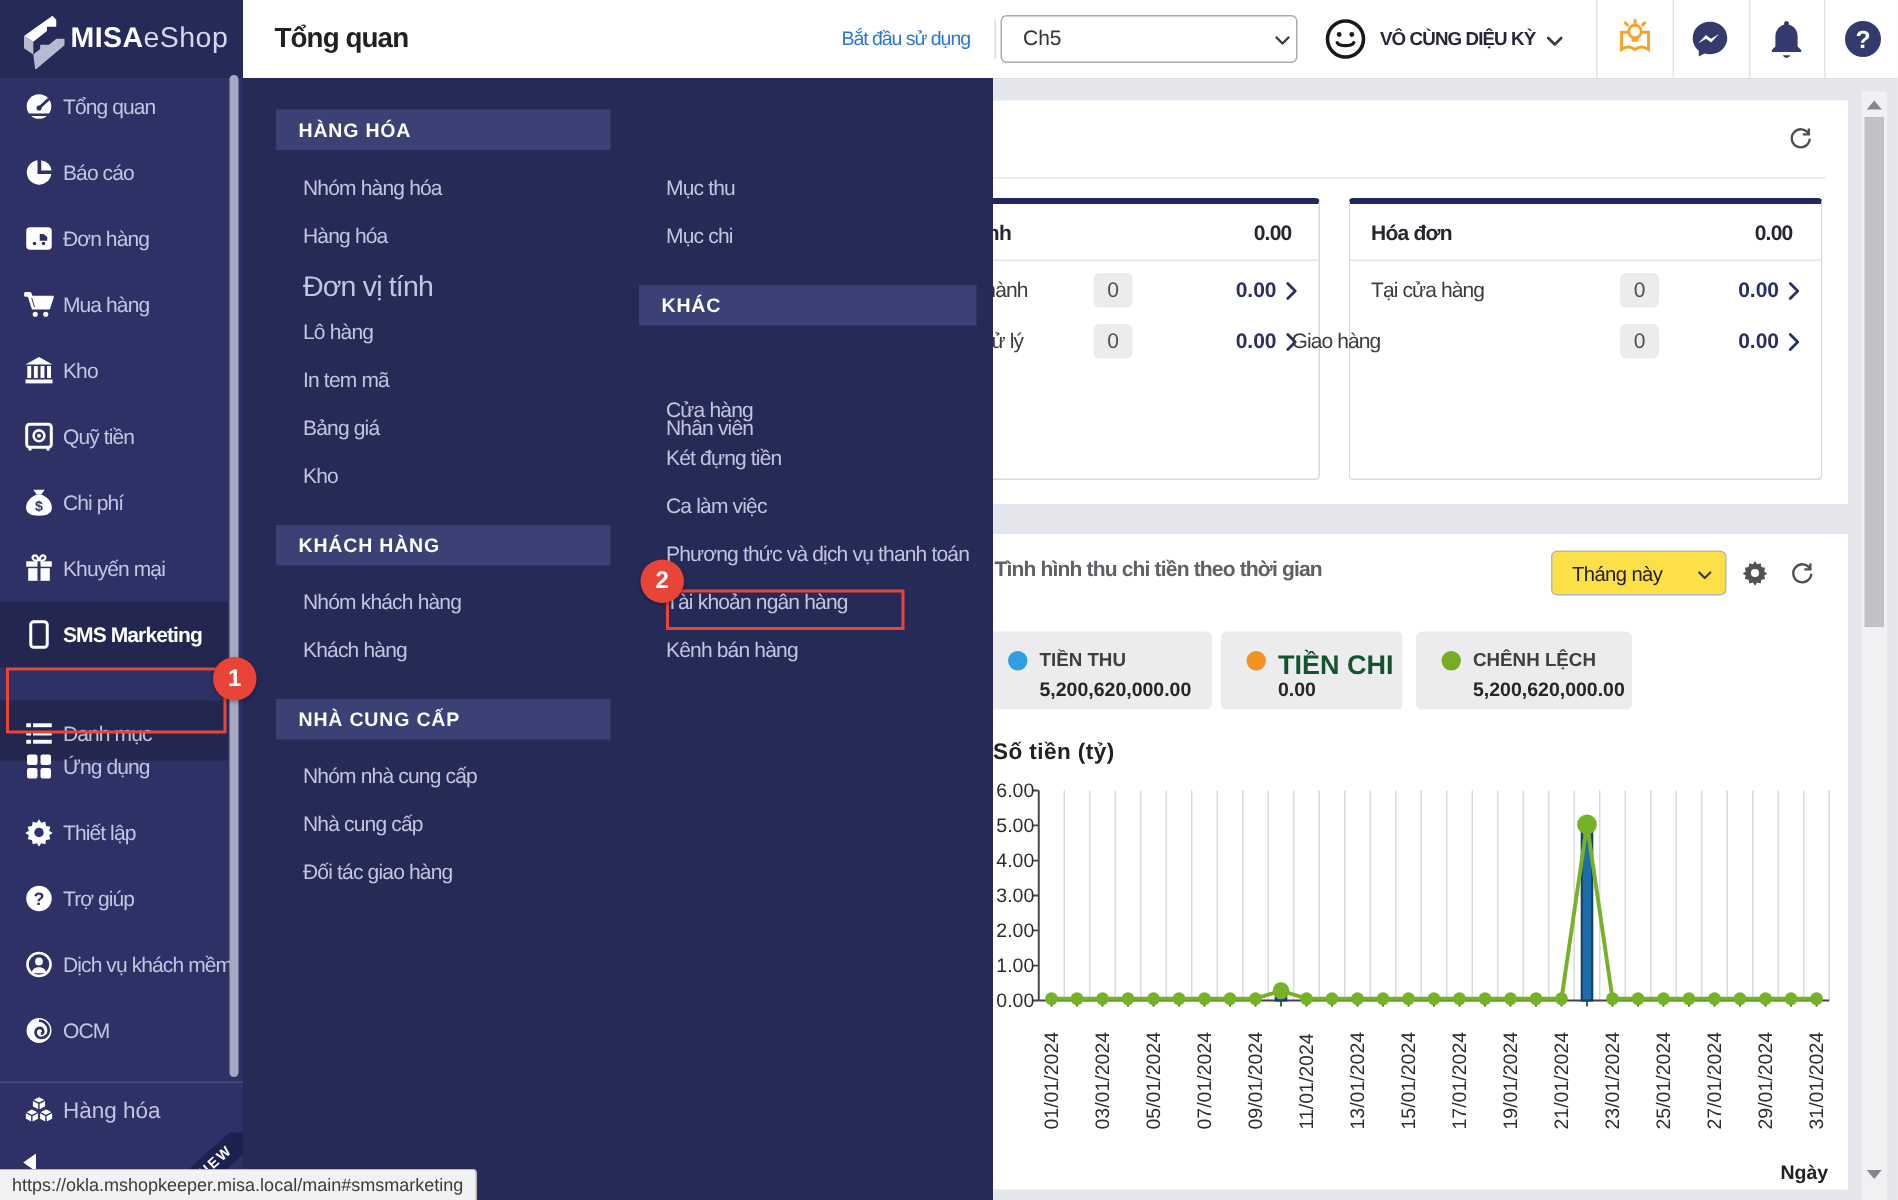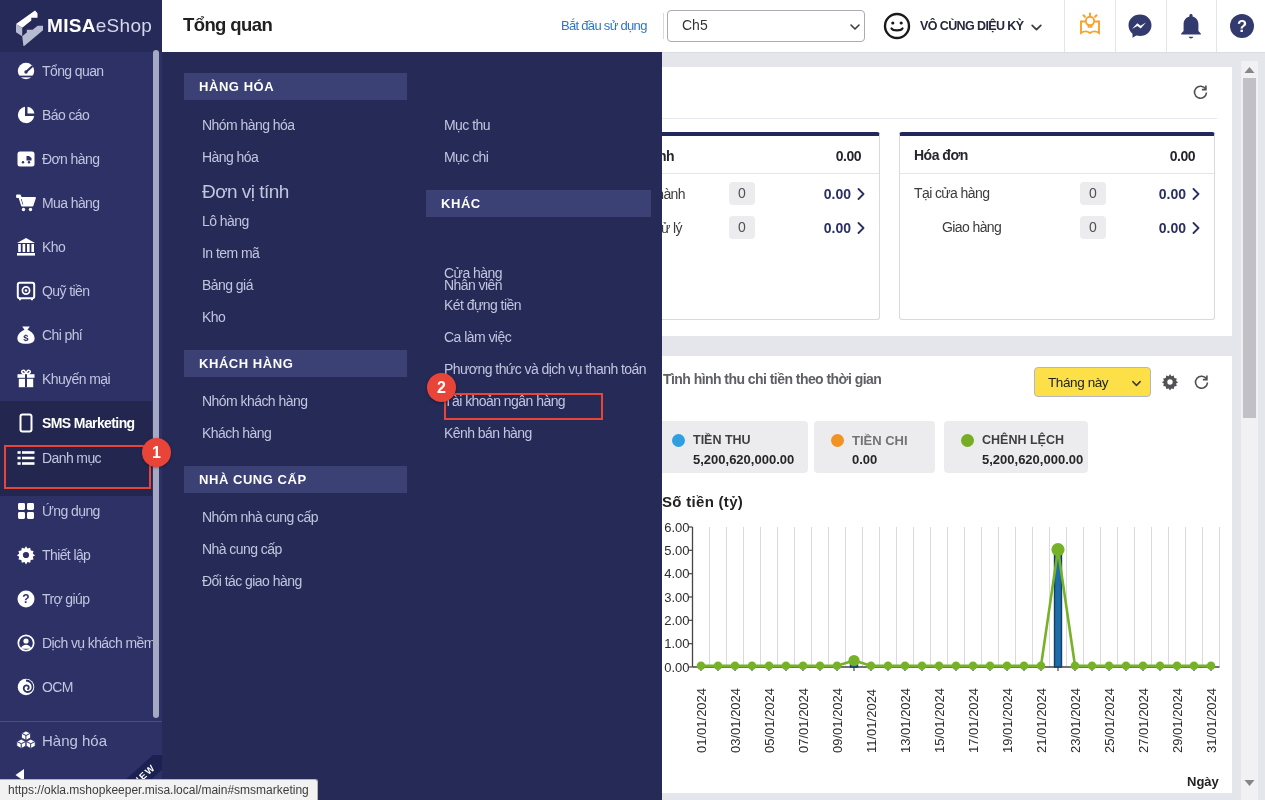--- a/index.html
+++ b/index.html
@@ -81,21 +81,21 @@
 <div class="abs" style="left:899px;top:132px;width:316px;height:188px;background:#fff;border:1px solid #d8d9e1;border-top:4px solid #23285c;border-radius:3px;"></div>
 <div class="abs" style="left:914px;top:147px;font-size:14px;font-weight:700;color:#26262e;letter-spacing:-0.5px;">Hóa đơn</div>
 <div class="abs" style="right:70px;top:147px;white-space:nowrap;"><span style="font-size:14px;font-weight:700;color:#26262e;letter-spacing:-0.5px;">0.00</span></div>
 <div class="abs" style="left:900px;top:173px;width:314px;height:1px;background:#e4e4ea;"></div>
 <div class="abs" style="left:914px;top:185px;font-size:14px;color:#3c3c3c;letter-spacing:-0.6px;">Tại cửa hàng</div>
 <div class="abs" style="left:1080px;top:182px;width:26px;height:23px;background:#ececef;border-radius:4px;text-align:center;line-height:23px;font-size:14px;color:#505050;">0</div>
 <div class="abs" style="right:79px;top:185px;white-space:nowrap;"><span style="font-size:14px;font-weight:700;color:#2b3064;">0.00</span></div>
 <svg class="abs" style="left:1192px;top:188px;" width="8" height="12" viewBox="0 0 8 12">
       <path d="M1.5 1 L6.5 6 L1.5 11" stroke="#2b3064" stroke-width="1.8" fill="none" stroke-linecap="round" stroke-linejoin="round"></path>
     </svg>
-<div class="abs" style="left:942px;top:219px;font-size:14px;color:#3c3c3c;letter-spacing:-0.6px;">Giao hàng</div>
+<div class="abs" style="left:861px;top:219px;font-size:14px;color:#3c3c3c;letter-spacing:-0.6px;">Giao hàng</div>
 <div class="abs" style="left:1080px;top:216px;width:26px;height:23px;background:#ececef;border-radius:4px;text-align:center;line-height:23px;font-size:14px;color:#505050;">0</div>
 <div class="abs" style="right:79px;top:219px;white-space:nowrap;"><span style="font-size:14px;font-weight:700;color:#2b3064;">0.00</span></div>
 <svg class="abs" style="left:1192px;top:222px;" width="8" height="12" viewBox="0 0 8 12">
       <path d="M1.5 1 L6.5 6 L1.5 11" stroke="#2b3064" stroke-width="1.8" fill="none" stroke-linecap="round" stroke-linejoin="round"></path>
     </svg>
 
 <div class="abs" style="left:172px;top:356px;width:1060px;height:437px;background:#fff;"></div>
 <div class="abs" style="left:663px;top:371px;font-size:14px;font-weight:600;color:#5f6064;letter-spacing:-0.55px;">Tình hình thu chi tiền theo thời gian</div>
 <div class="abs" style="left:1034px;top:367px;width:117px;height:30px;border:1px solid #b5b7c0;border-radius:4px;background:#fde047;">
   <div class="abs" style="left:13px;top:7px;font-size:13.5px;color:#222;letter-spacing:-0.4px;">Tháng này</div>
@@ -110,21 +110,21 @@
 <svg class="abs" style="left:1193px;top:374px;" width="17" height="17" viewBox="0 0 17 17">
       <path d="M13.7 5.2 A6 6 0 1 0 14.5 8.5" fill="none" stroke="#4f4f55" stroke-width="1.6"></path>
       <path d="M13.9 1.6 v4 h-4" fill="none" stroke="#4f4f55" stroke-width="1.6"></path>
     </svg>
 <div class="abs" style="left:655px;top:421px;width:153px;height:52px;background:#ececef;border-radius:4px;"></div>
 <div class="abs" style="left:672px;top:434px;width:13px;height:13px;border-radius:50%;background:#2e9fe0;"></div>
 <div class="abs" style="left:693px;top:433px;font-size:12.5px;font-weight:700;color:#3f3f3f;">TIỀN THU</div>
 <div class="abs" style="left:693px;top:452px;font-size:13px;font-weight:700;color:#262626;">5,200,620,000.00</div>
 <div class="abs" style="left:814px;top:421px;width:121px;height:52px;background:#ececef;border-radius:4px;"></div>
 <div class="abs" style="left:831px;top:434px;width:13px;height:13px;border-radius:50%;background:#f29222;"></div>
-<div class="abs" style="left:852px;top:433px;font-size:13px;font-weight:700;color:#737373;text-align:right;">TIỀN CHI</div>
+<div class="abs" style="left:852px;top:433px;font-size:18px;font-weight:700;color:#14532d;text-align:right;">TIỀN CHI</div>
 <div class="abs" style="left:852px;top:452px;font-size:13px;font-weight:700;color:#262626;">0.00</div>
 <div class="abs" style="left:944px;top:421px;width:144px;height:52px;background:#ececef;border-radius:4px;"></div>
 <div class="abs" style="left:961px;top:434px;width:13px;height:13px;border-radius:50%;background:#76ad24;"></div>
 <div class="abs" style="left:982px;top:433px;font-size:12.5px;font-weight:700;color:#3f3f3f;">CHÊNH LỆCH</div>
 <div class="abs" style="left:982px;top:452px;font-size:13px;font-weight:700;color:#262626;">5,200,620,000.00</div>
 <div class="abs" style="left:662px;top:493px;font-size:15px;font-weight:700;color:#222;letter-spacing:0.3px;">Số tiền (tỷ)</div>
 <svg width="582" height="285" viewBox="0 0 582 285" style="position:absolute;left:650px;top:515px;" font-family="Liberation Sans, sans-serif">
 <line x1="59.5" y1="12" x2="59.5" y2="152" stroke="#d9d9de" stroke-width="1"></line>
 <line x1="76.5" y1="12" x2="76.5" y2="152" stroke="#d9d9de" stroke-width="1"></line>
 <line x1="93.5" y1="12" x2="93.5" y2="152" stroke="#d9d9de" stroke-width="1"></line>
@@ -371,21 +371,21 @@
 <div style="position:absolute;left:0;top:357px;width:152px;height:44px;">
       <div style="position:absolute;left:16px;top:12px;width:20px;height:20px;"><svg width="20" height="20" viewBox="0 0 20 20">
           <rect x="1.5" y="5.2" width="17" height="3.6" fill="#ffffff"></rect>
           <rect x="2.8" y="9.8" width="14.4" height="8.4" fill="#ffffff"></rect>
           <path d="M9.3 5 C6 5 4.5 2.2 6.8 1.4 C8.6 0.8 9.8 3 9.3 5z" fill="none" stroke="#ffffff" stroke-width="1.5"></path>
           <path d="M10.7 5 C14 5 15.5 2.2 13.2 1.4 C11.4 0.8 10.2 3 10.7 5z" fill="none" stroke="#ffffff" stroke-width="1.5"></path>
           <rect x="9" y="5.2" width="2" height="13" fill="#2d3166"></rect>
         </svg></div>
       <div style="position:absolute;left:42px;top:0;height:44px;line-height:44px;color:#c2c5de;font-size:14px;letter-spacing:-0.6px;white-space:nowrap;">Khuyến mại</div>
     </div>
-<div style="position:absolute;left:0;top:436px;width:152px;height:60px;background:#232750;">
+<div style="position:absolute;left:0;top:467px;width:152px;height:40px;background:#232750;">
       <div style="position:absolute;left:16px;top:12px;width:20px;height:20px;"><svg width="20" height="20" viewBox="0 0 20 20">
           <rect x="1.5" y="3.2" width="3.2" height="2.6" fill="#ffffff"></rect>
           <rect x="6" y="3.2" width="12.5" height="2.6" fill="#ffffff"></rect>
           <rect x="1.5" y="8.7" width="3.2" height="2.6" fill="#ffffff"></rect>
           <rect x="6" y="8.7" width="12.5" height="2.6" fill="#ffffff"></rect>
           <rect x="1.5" y="14.2" width="3.2" height="2.6" fill="#ffffff"></rect>
           <rect x="6" y="14.2" width="12.5" height="2.6" fill="#ffffff"></rect>
         </svg></div>
       <div style="position:absolute;left:42px;top:0;height:44px;line-height:44px;color:#c2c5de;font-size:14px;letter-spacing:-0.6px;white-space:nowrap;">Danh mục</div>
     </div>

